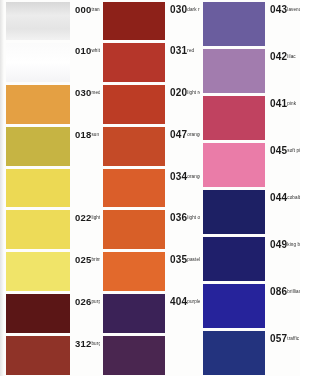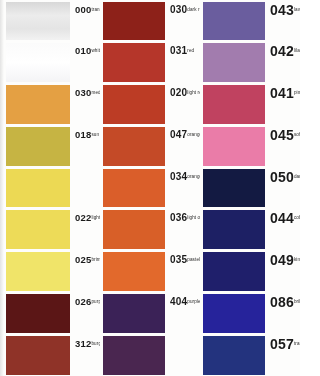--- a/index.html
+++ b/index.html
@@ -65,21 +65,21 @@
   .cname {
     font-size: 4.6px;
     color: #2a2a2a;
     line-height: 7px;
     margin-top: 1px;
     letter-spacing: 0.1px;
     white-space: nowrap;
   }
   .col-0 .code { font-size: 9.5px; }
   .col-1 .code { font-size: 10px; }
-  .col-2 .code { font-size: 14px; }
+  .col-2 .code { font-size: 10px; }
 
   
   .chip.transparent {
     background: linear-gradient(#d8d8d8, #ececec 35%, #e4e4e4 70%, #f2f2f2);
   }
   .chip.white {
     background: linear-gradient(#fbfbfb, #ffffff 50%, #f4f4f6);
   }
   .edge-shadow {
     position: absolute;
@@ -240,27 +240,20 @@
         </div>
       </div>
       <div class="swatch-row">
         <div class="chip" style="background: rgb(234, 124, 168);"></div>
         <div class="labels">
           <div class="code">045</div>
           <div class="cname">soft pink</div>
         </div>
       </div>
       <div class="swatch-row">
-        <div class="chip" style="background: rgb(19, 26, 66);"></div>
-        <div class="labels">
-          <div class="code">050</div>
-          <div class="cname">dark blue</div>
-        </div>
-      </div>
-      <div class="swatch-row">
         <div class="chip" style="background: rgb(29, 32, 100);"></div>
         <div class="labels">
           <div class="code">044</div>
           <div class="cname">cobalt blue</div>
         </div>
       </div>
       <div class="swatch-row">
         <div class="chip" style="background: rgb(31, 31, 107);"></div>
         <div class="labels">
           <div class="code">049</div>

